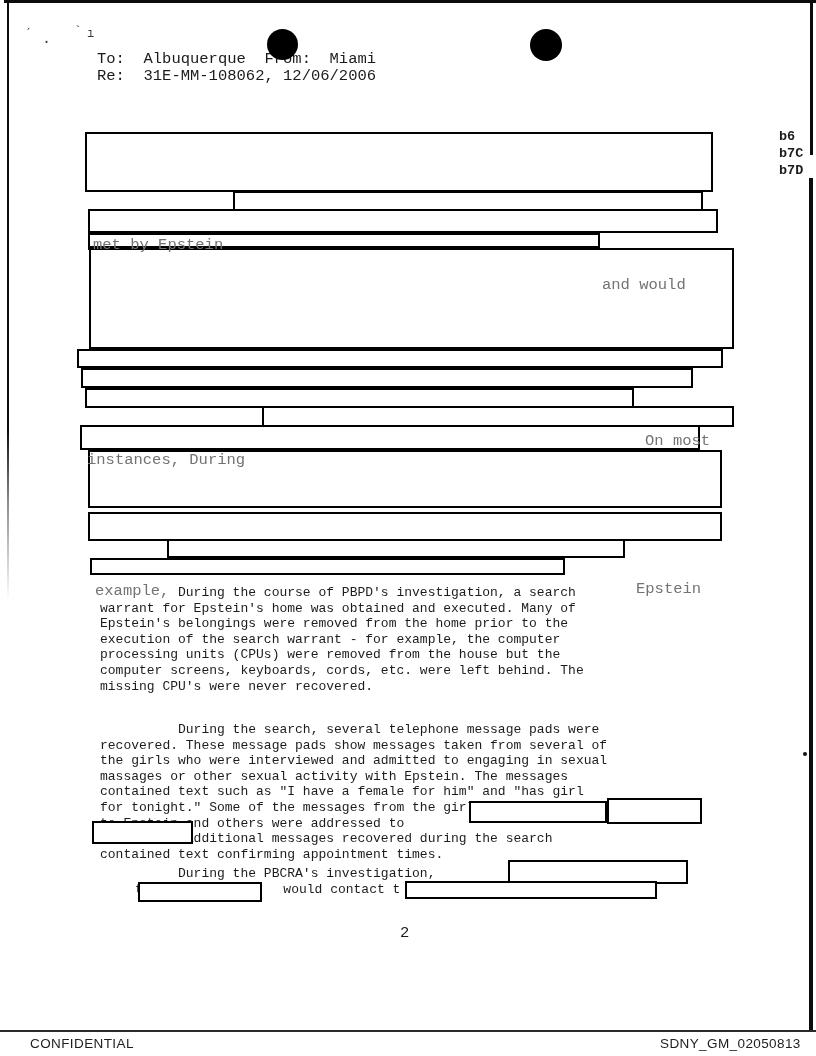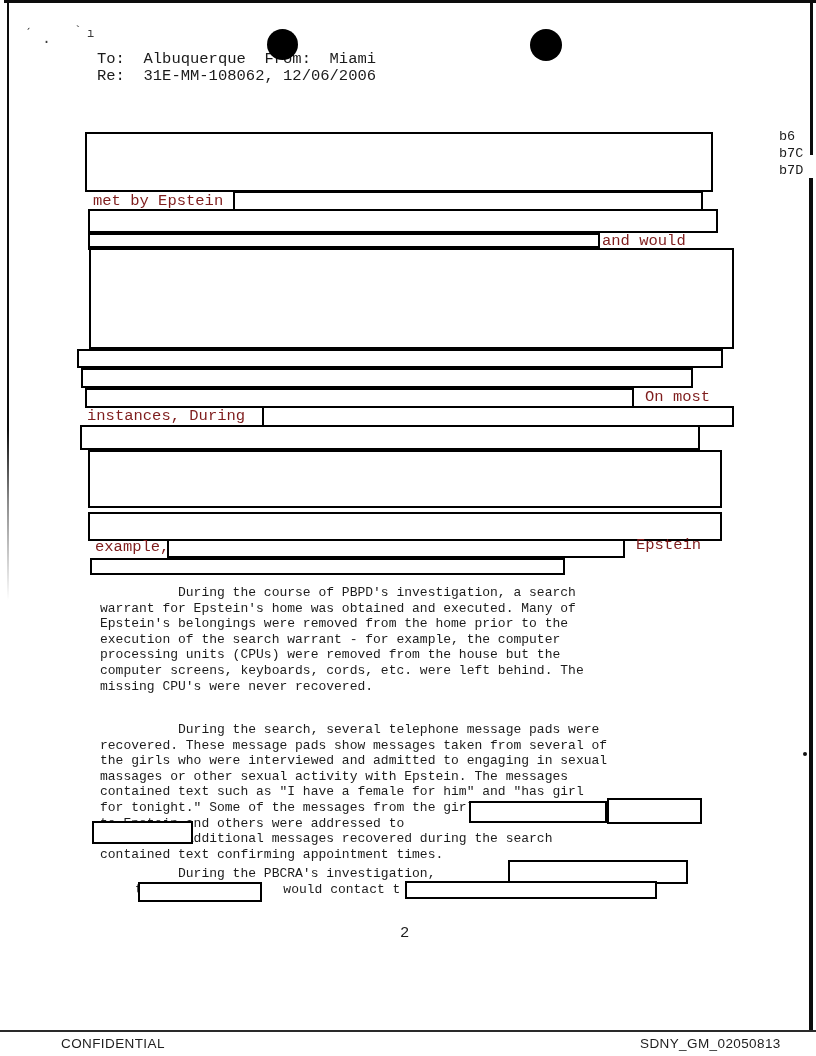--- a/index.html
+++ b/index.html
@@ -14,21 +14,21 @@
   .edge-right-a{position:absolute;left:810px;top:0;width:3px;height:155px;background:#0c0c0c;}
   .edge-right-b{position:absolute;left:809px;top:178px;width:4px;height:854px;background:#0c0c0c;}
   .footer-rule{position:absolute;left:0;top:1030px;width:816px;height:2px;background:#2a2a2a;}
   
   .punch{position:absolute;background:#000;border-radius:50%;}
   .punch1{left:267px;top:29px;width:31px;height:31px;}
   .punch2{left:530px;top:29px;width:32px;height:32px;}
   
   .header{position:absolute;left:97px;top:51px;font-size:15.5px;line-height:17.4px;white-space:pre;}
   
-  .codes{position:absolute;left:779px;top:129px;font-size:13.5px;line-height:16.8px;font-weight:normal;white-space:pre;}
+  .codes{position:absolute;left:779px;top:129px;font-size:13.5px;line-height:16.8px;font-weight:bold;white-space:pre;}
   
   .box{position:absolute;background:#fff;border:2px solid #000;box-sizing:border-box;}
   .bA{left:85px;top:132px;width:628px;height:60px;}
   .bB{left:233px;top:191px;width:470px;height:20px;}
   .bC{left:88px;top:209px;width:630px;height:24px;}
   .bD{left:88px;top:233px;width:512px;height:17px;border-bottom-width:4px;}
   .bE{left:89px;top:248px;width:645px;height:101px;}
   .bF{left:77px;top:349px;width:646px;height:19px;}
   .bG{left:81px;top:368px;width:612px;height:20px;}
   .bH{left:85px;top:388px;width:549px;height:20px;}
@@ -38,37 +38,37 @@
   .bL{left:88px;top:512px;width:634px;height:29px;}
   .bM{left:167px;top:539px;width:458px;height:19px;}
   .bN{left:90px;top:558px;width:475px;height:17px;}
   .bO1{left:469px;top:801px;width:138px;height:22px;}
   .bO2{left:607px;top:798px;width:95px;height:26px;}
   .bO3{left:92px;top:821px;width:101px;height:23px;}
   .bP4{left:508px;top:860px;width:180px;height:24px;}
   .bP5{left:405px;top:881px;width:252px;height:18px;}
   .bP6{left:138px;top:882px;width:124px;height:20px;}
   
-  .frag{position:absolute;font-size:15.5px;line-height:15.6px;white-space:pre;color:#7f1d1d;}
+  .frag{position:absolute;font-size:15.5px;line-height:15.6px;white-space:pre;color:#737373;margin-top:44px;}
   .f-met{left:93px;top:194px;}
   .f-andsome{left:602px;top:234px;}
   .f-onmost{left:645px;top:390px;}
   .f-instances{left:87px;top:409px;}
   .f-example{left:95px;top:540px;}
   .f-epstein{left:636px;top:538px;}
   
   .para{position:absolute;left:93px;font-size:13px;line-height:15.6px;white-space:pre;color:#1c1c1c;margin-left:7px;}
   .p1{top:585px;}
   .p2{top:722px;}
   .p3{top:866px;text-align:center;}
   .pageno{position:absolute;left:400px;top:924px;font-size:15.5px;}
   
   .foot{position:absolute;top:1036px;font-family:"Liberation Sans",sans-serif;font-size:13.5px;color:#1e1e1e;letter-spacing:.4px;}
-  .foot-left{left:30px;margin-left:31px;}
-  .foot-right{left:640px;width:140px;text-align:right;}
+  .foot-left{left:30px;}
+  .foot-right{left:660px;width:140px;text-align:right;}
   
   .pen{position:absolute;color:#3a3a3a;font-size:13px;}
   .pen-m1{left:26px;top:26px;transform:rotate(-15deg);}
   .pen-dot{left:42px;top:34px;font-size:15px;}
   .pen-m3{left:74px;top:24px;}
   .pen-m4{left:87px;top:27px;font-size:12px;}
   .scan-dot{position:absolute;left:803px;top:752px;width:4px;height:4px;background:#111;border-radius:50%;}
 </style>
 </head>
 <body>

